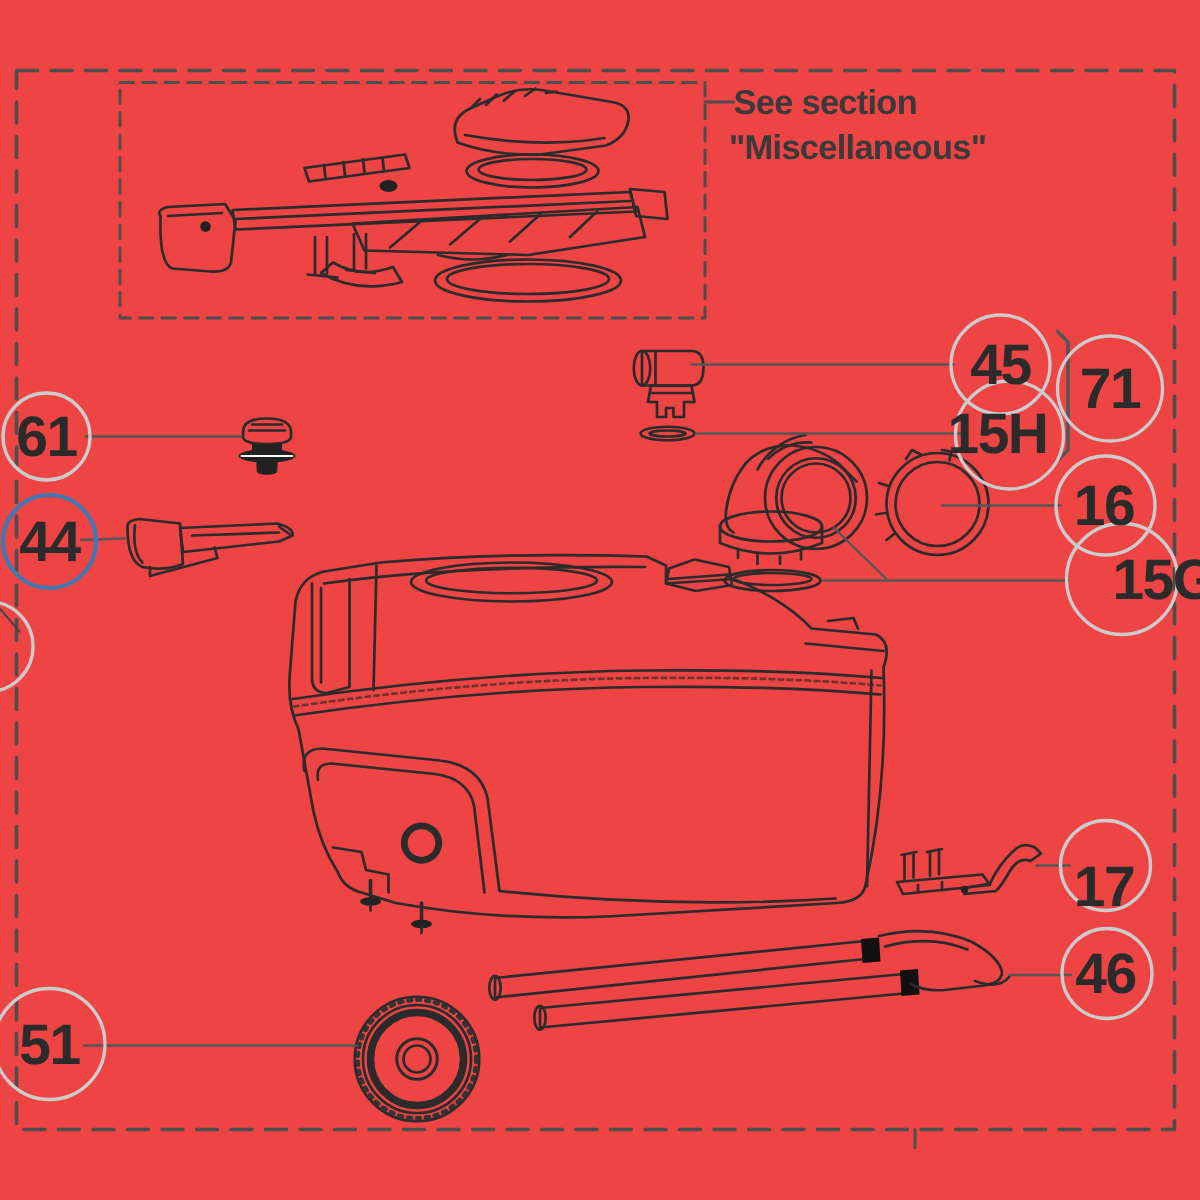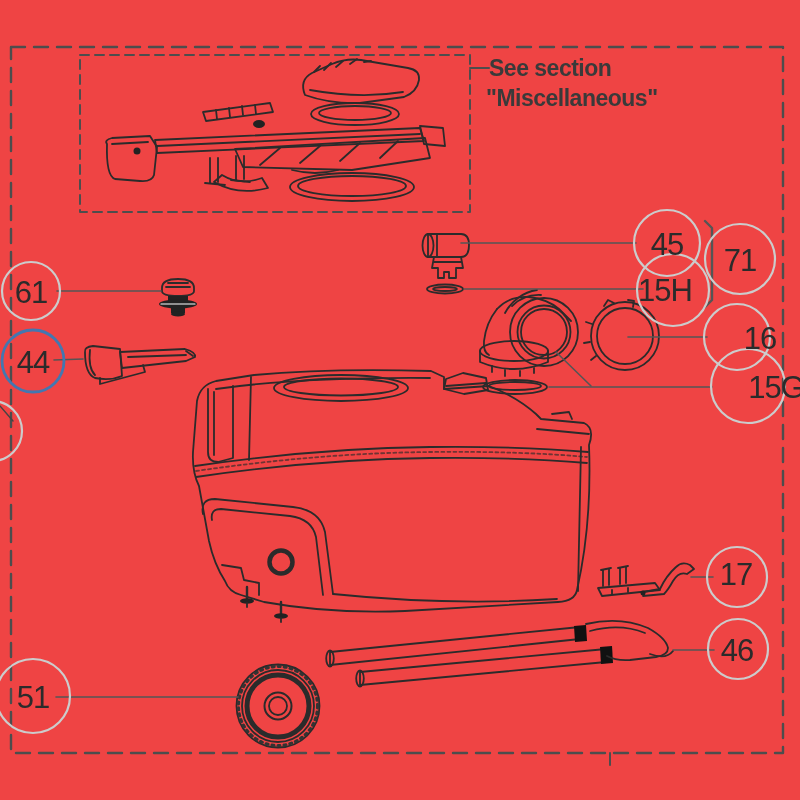--- a/index.html
+++ b/index.html
@@ -3,37 +3,37 @@
 <meta charset="utf-8">
 <style>
   html,body{margin:0;padding:0;background:#ffffff;}
   .stage{
     position:relative;width:800px;height:800px;background:#ef4444;overflow:hidden;
     font-family:"Liberation Sans", sans-serif;
   }
   .stage svg{position:absolute;left:0;top:0;}
   .callout-label{
     position:absolute;transform:translate(-50%,-50%);
-    font-weight:normal;font-size:31px;color:#2b2b2b;letter-spacing:-1px;
+    font-weight:bold;font-size:38px;color:#2b2b2b;letter-spacing:-1px;
     white-space:nowrap;line-height:1;
   }
   .note-line{
     position:absolute;font-weight:bold;font-size:23px;color:#3a3a3a;
     white-space:nowrap;line-height:1;letter-spacing:-0.5px;
   }
   
   #cl-41{left:31px;top:292px;}
   #cl-44{left:33px;top:362px;}
   #cl-43{left:33px;top:697px;}
   #cl-45{left:667px;top:244px;}
   #cl-71{left:740px;top:260px;text-align:center;}
   #cl-15H{left:665px;top:290px;}
-  #cl-16{left:736px;top:338px;margin-left:24px;}
+  #cl-16{left:736px;top:338px;}
   #cl-15G{left:747px;top:387px;margin-left:29px;}
-  #cl-17{left:736px;top:574px;}
+  #cl-17{left:736px;top:592px;}
   #cl-42{left:737px;top:650px;}
   #note-1{left:489px;top:57px;}
   #note-2{left:486px;top:87px;}
 </style>
 </head>
 <body>
 
 <div class="stage">
 
 <svg width="800" height="800" viewBox="0 0 800 800">

